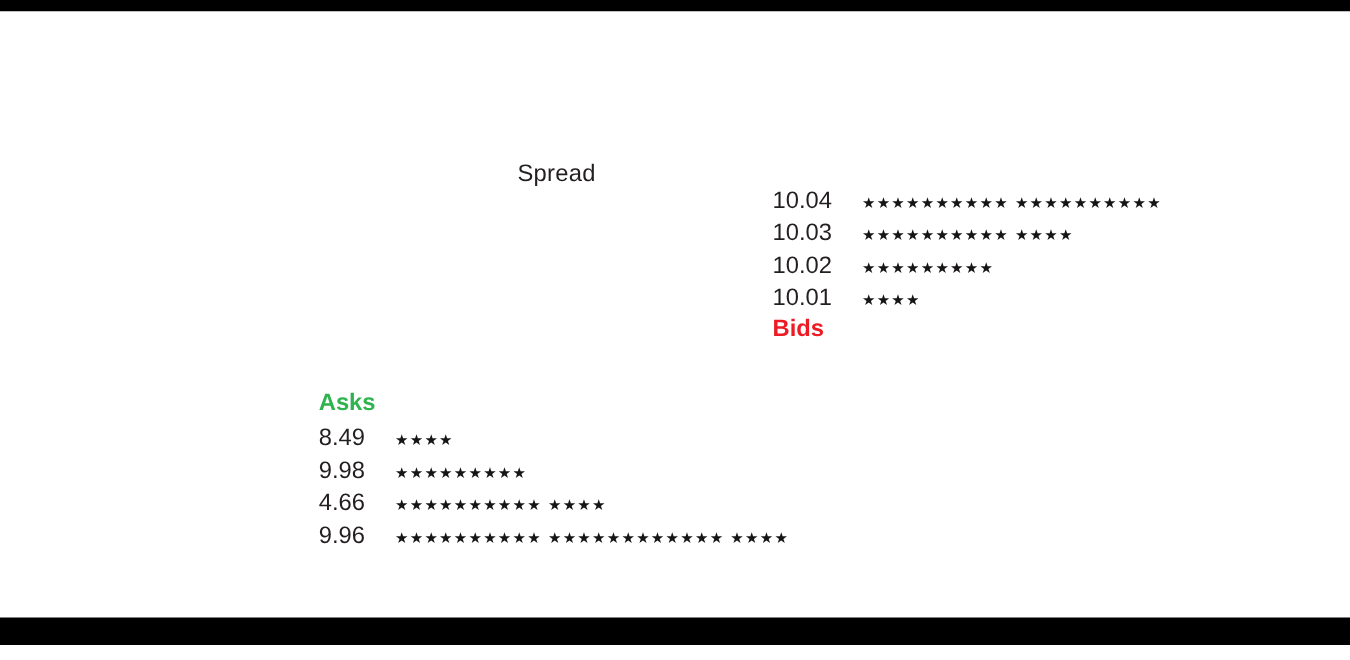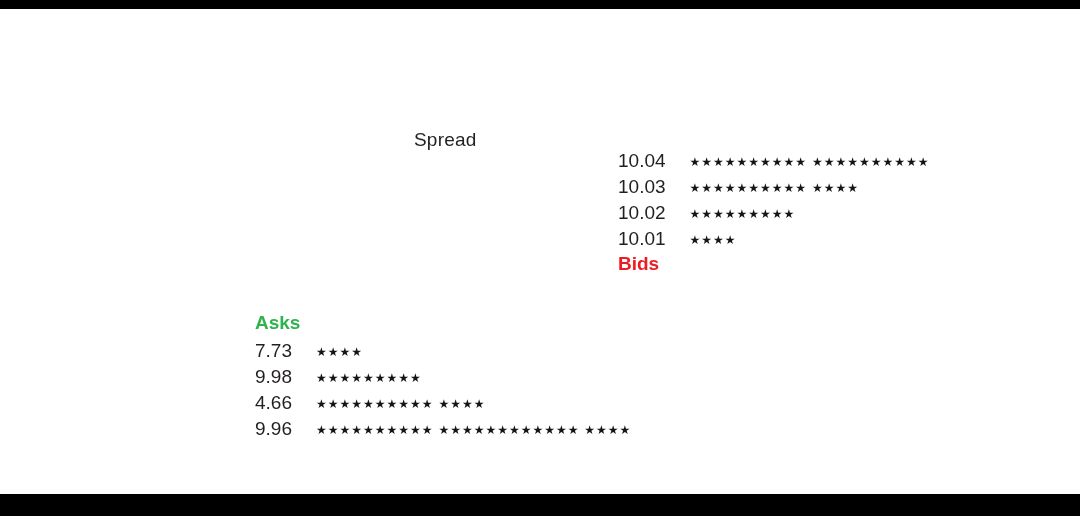--- a/index.html
+++ b/index.html
@@ -90,21 +90,21 @@
     </div>
   </div>
 
   <div class="side-label asks-title">Bids</div>
 
 
   <div class="side-label bids-title">Asks</div>
 
   <div class="book-block bids-block">
     <div class="book-row">
-      <span class="price">7.73</span>
+      <span class="price">8.49</span>
       <span class="stars">★★★★</span>
     </div>
     <div class="book-row">
       <span class="price">9.98</span>
       <span class="stars">★★★★★★★★★</span>
     </div>
     <div class="book-row">
       <span class="price">4.66</span>
       <span class="stars">★★★★★★★★★★ ★★★★</span>
     </div>

